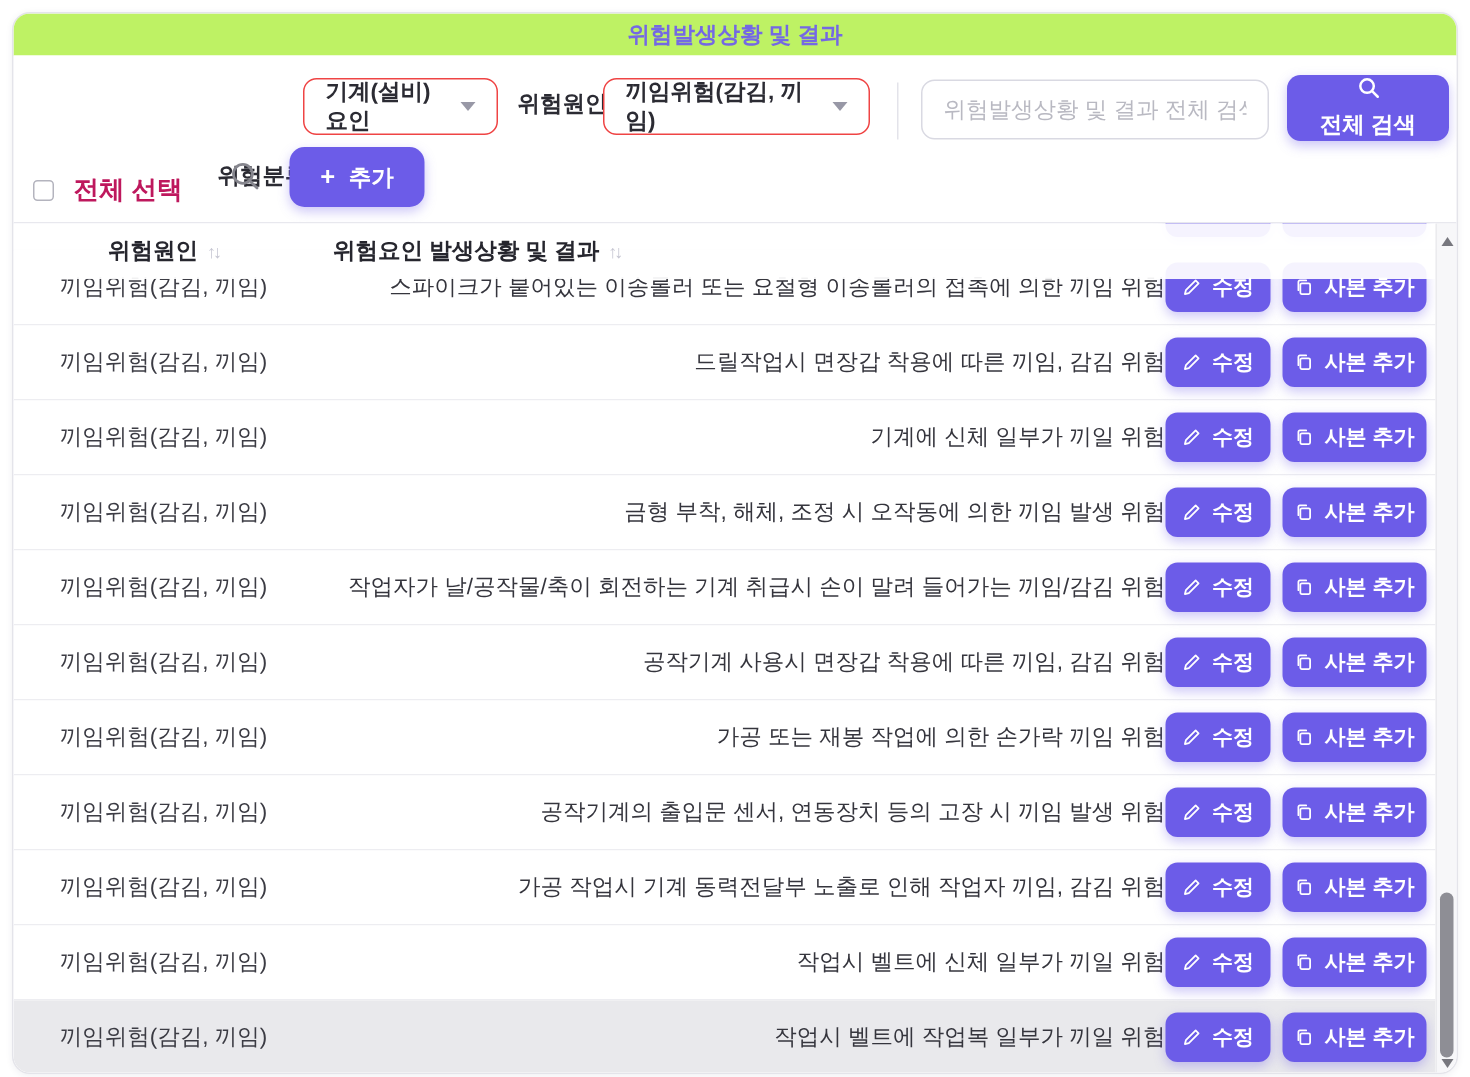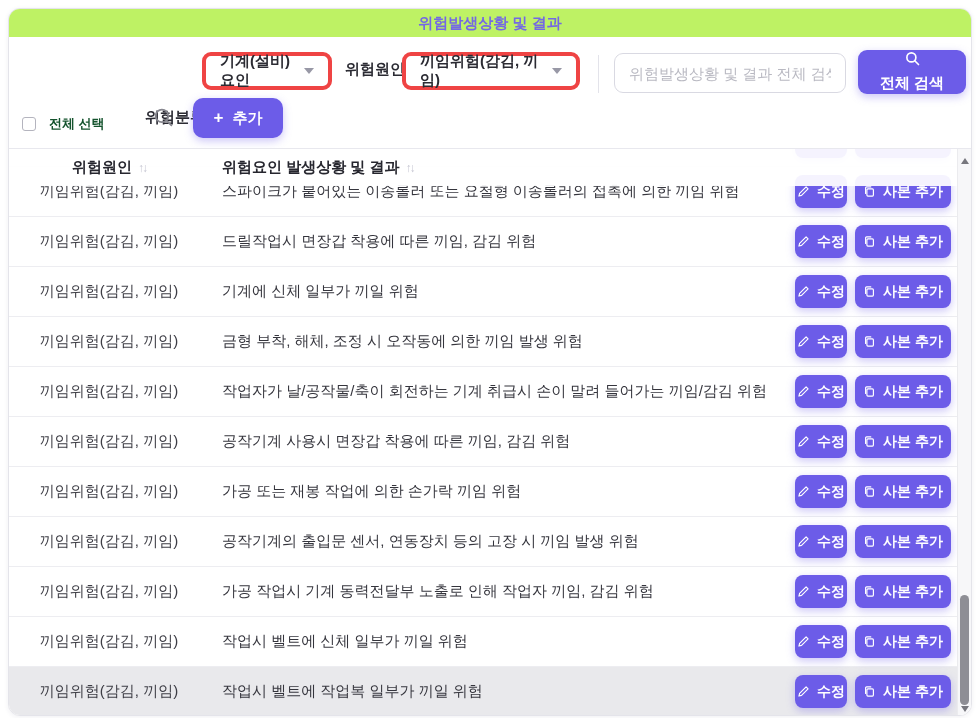--- a/index.html
+++ b/index.html
@@ -15,23 +15,23 @@
     justify-content:center; }
   .titlebar span { color:#7468e4; font-weight:bold; font-size:15px; }
 
   
   .filters { position:relative; height:111px; background:#fff; }
   .flabel { position:absolute; font-size:15px; font-weight:bold; color:#2b2b33; }
   .select-all { position:absolute; left:13px; top:78px; display:flex;
     align-items:center; gap:13px; }
   .checkbox { width:14px; height:14px; border:1.5px solid #b4b4be; border-radius:3px;
     background:#fff; display:inline-block; }
-  .select-all b { font-size:13px; color:#14532d; }
-
-  .dropdown { position:absolute; height:38px; border:4px solid #ef4444; border-radius:9px;
+  .select-all b { font-size:17px; color:#be185d; }
+
+  .dropdown { position:absolute; height:38px; border:1px solid #ef4444; border-radius:9px;
     background:#fff; display:flex; align-items:center; justify-content:space-between;
     padding:0 14px; }
   .dropdown b { font-size:15px; color:#2b2b33; font-weight:bold; }
   .caret { width:0; height:0; border-left:5px solid transparent;
     border-right:5px solid transparent; border-top:6px solid #9898a6; margin-left:12px; }
 
   .vdivider { position:absolute; left:589px; top:18px; width:1px; height:38px; background:#e3e3ea; }
 
   .search-input { position:absolute; left:605px; top:16px; width:232px; height:40px;
     border:1px solid #d9d9e2; border-radius:9px; padding:0 14px; font-size:15px;
@@ -49,24 +49,24 @@
   .lone-search { position:absolute; left:144px; top:70px; }
 
   
   .viewport { position:absolute; left:0; top:139px; width:962px; height:567px;
     border-top:1px solid #e8e8ee; overflow:hidden; background:#fff; }
   .rows { position:absolute; left:0; top:-32px; right:14px; }
   .trow { height:50px; display:flex; align-items:center; border-bottom:1px solid #ededf1;
     background:#fff; }
   .trow.selected { background:#e9e9ec; }
   .cell-cause { width:200px; text-align:center; font-size:15px; color:#3c3c44; }
-  .cell-desc { flex:1; padding-left:13px; font-size:15px; color:#35353d; }
+  .cell-desc { flex:1; padding-left:13px; font-size:15px; color:#35353d;text-align:right; }
   .cell-actions { display:flex; gap:8px; padding-right:6px; }
   .row-btn { height:33px; border-radius:8px; font-size:14px; gap:7px; }
-  .edit-btn { width:52px; }
+  .edit-btn { width:70px; }
   .copy-btn { width:96px; }
 
   
   .thead { position:absolute; left:0; top:0; right:14px; height:37px;
     background:rgba(255,255,255,.93); display:flex; align-items:center; z-index:5; }
   .thead .h1 { width:200px; display:flex; align-items:center; justify-content:center; gap:6px; }
   .thead .h2 { flex:1; padding-left:13px; display:flex; align-items:center; gap:6px; }
   .thead b { font-size:15px; color:#26262e; }
   .sort-icon { font-size:12px; color:#c6c6d2; letter-spacing:-2px; font-weight:bold; }
 

